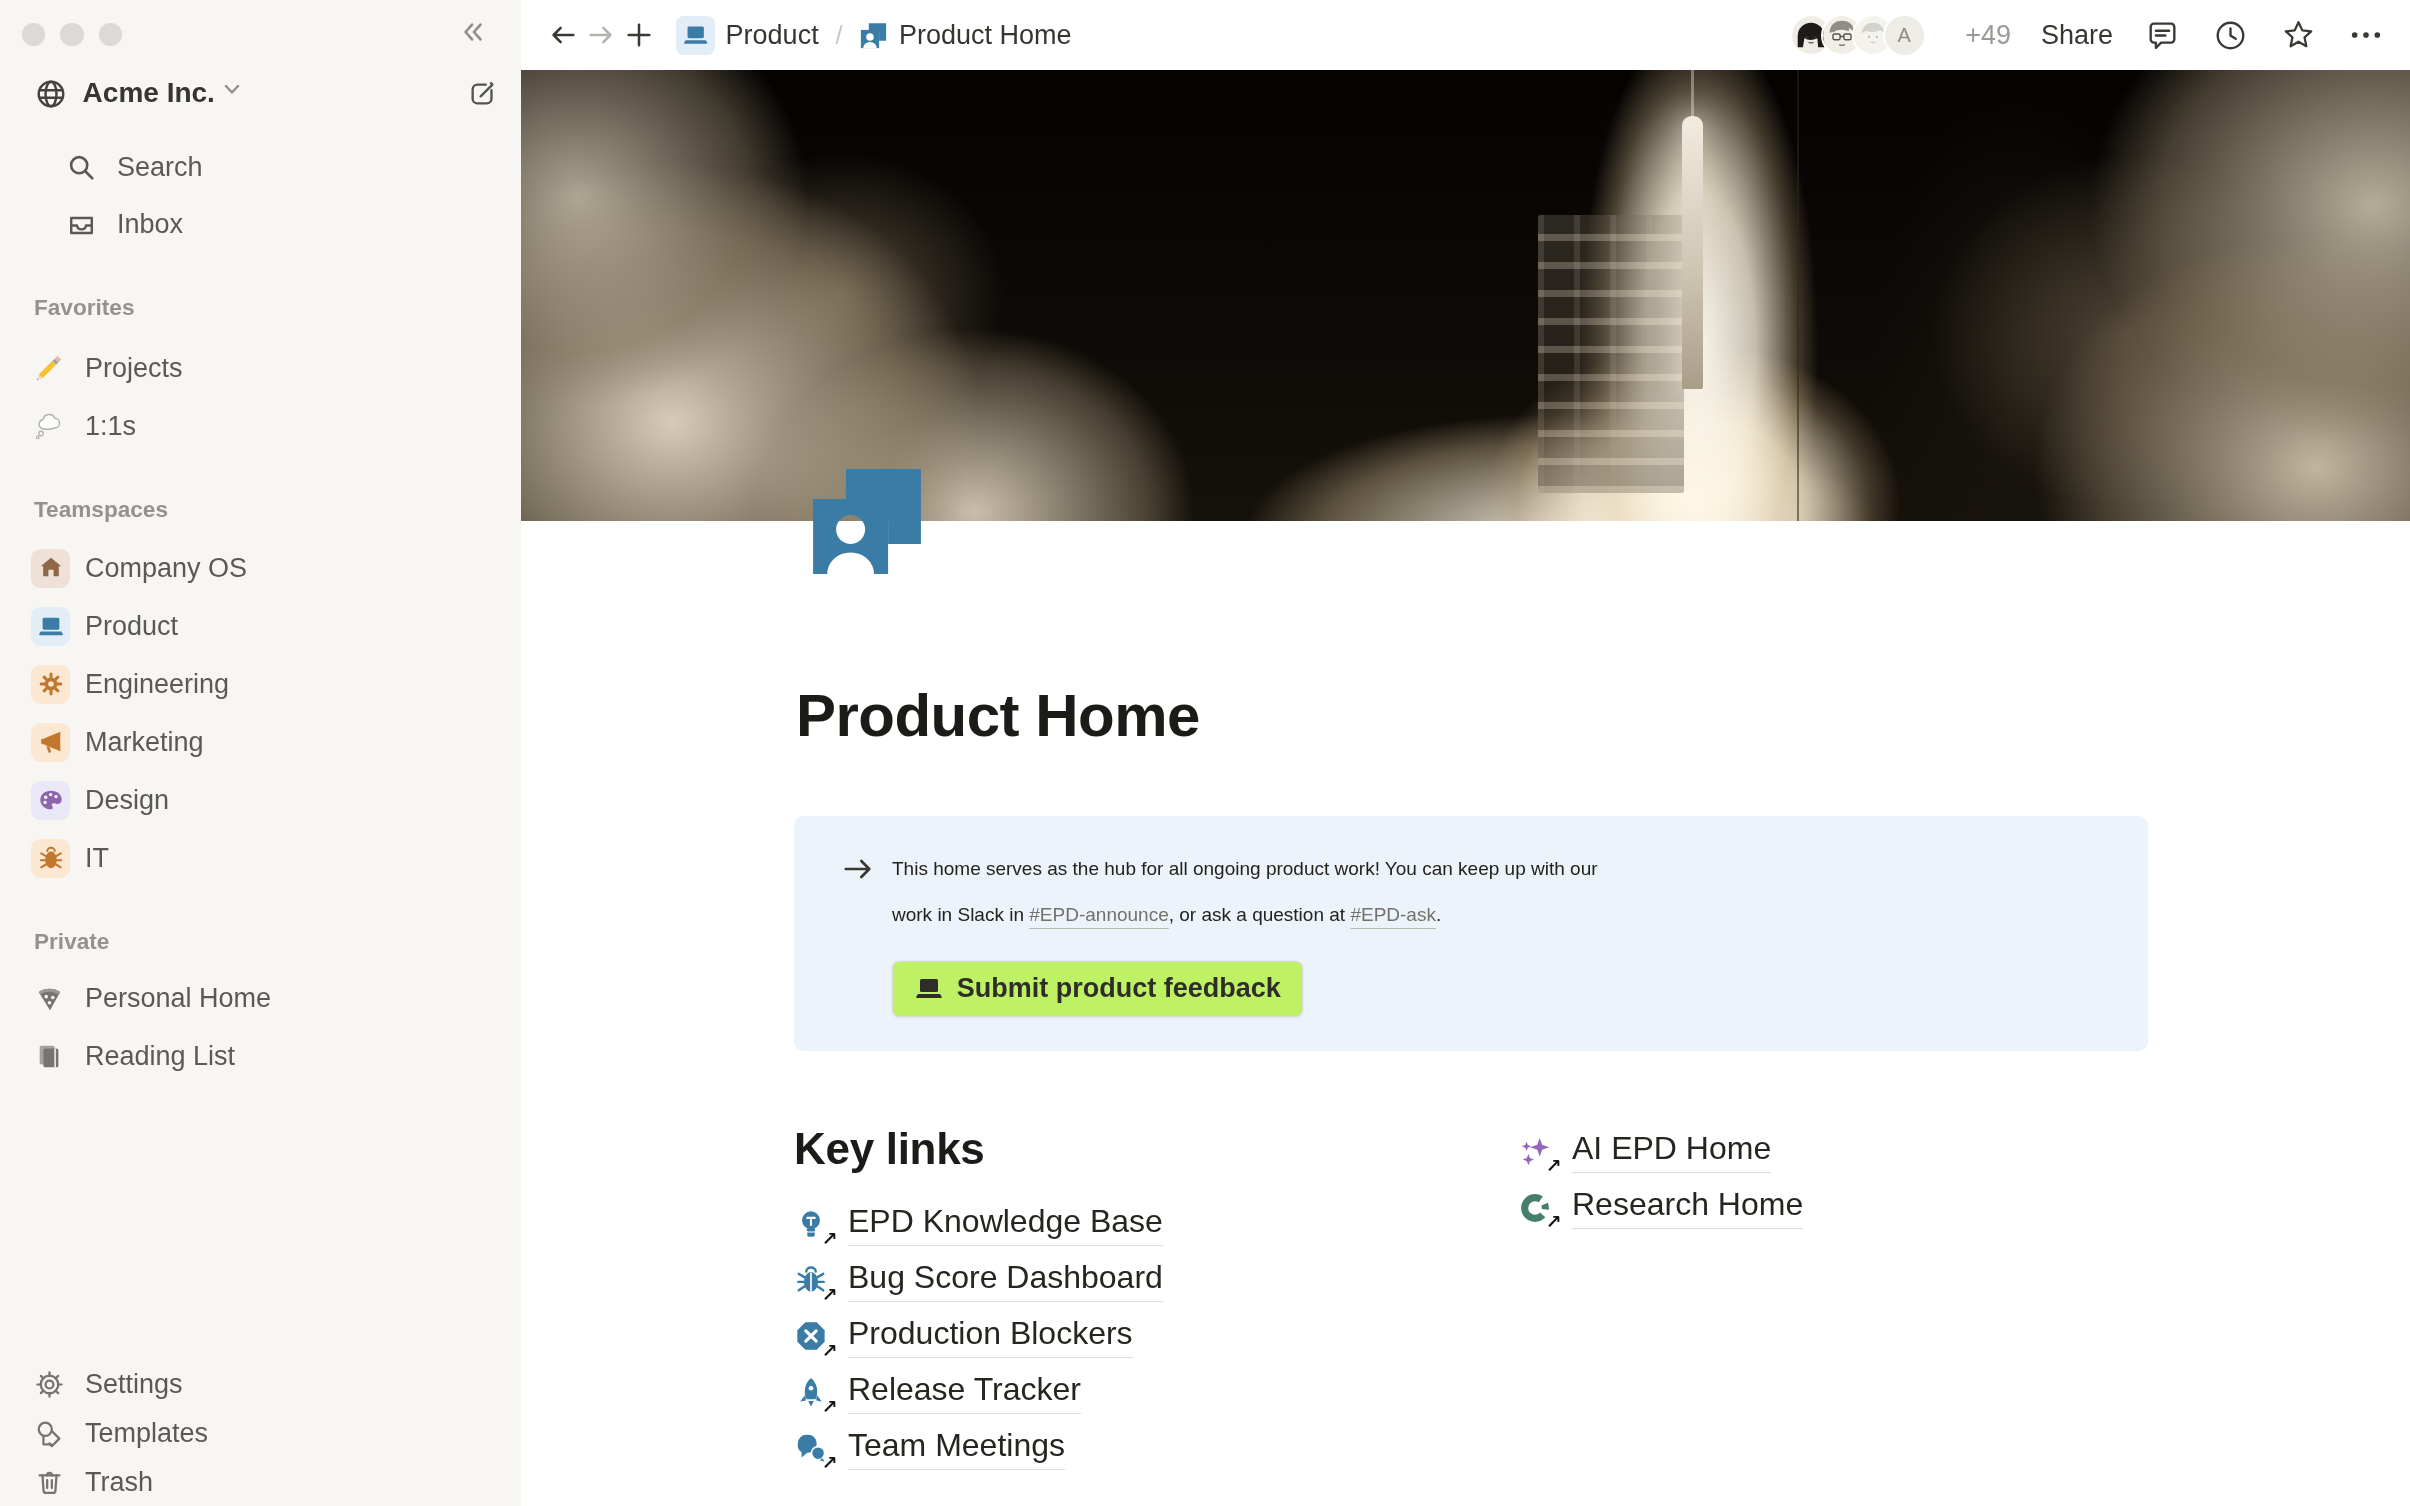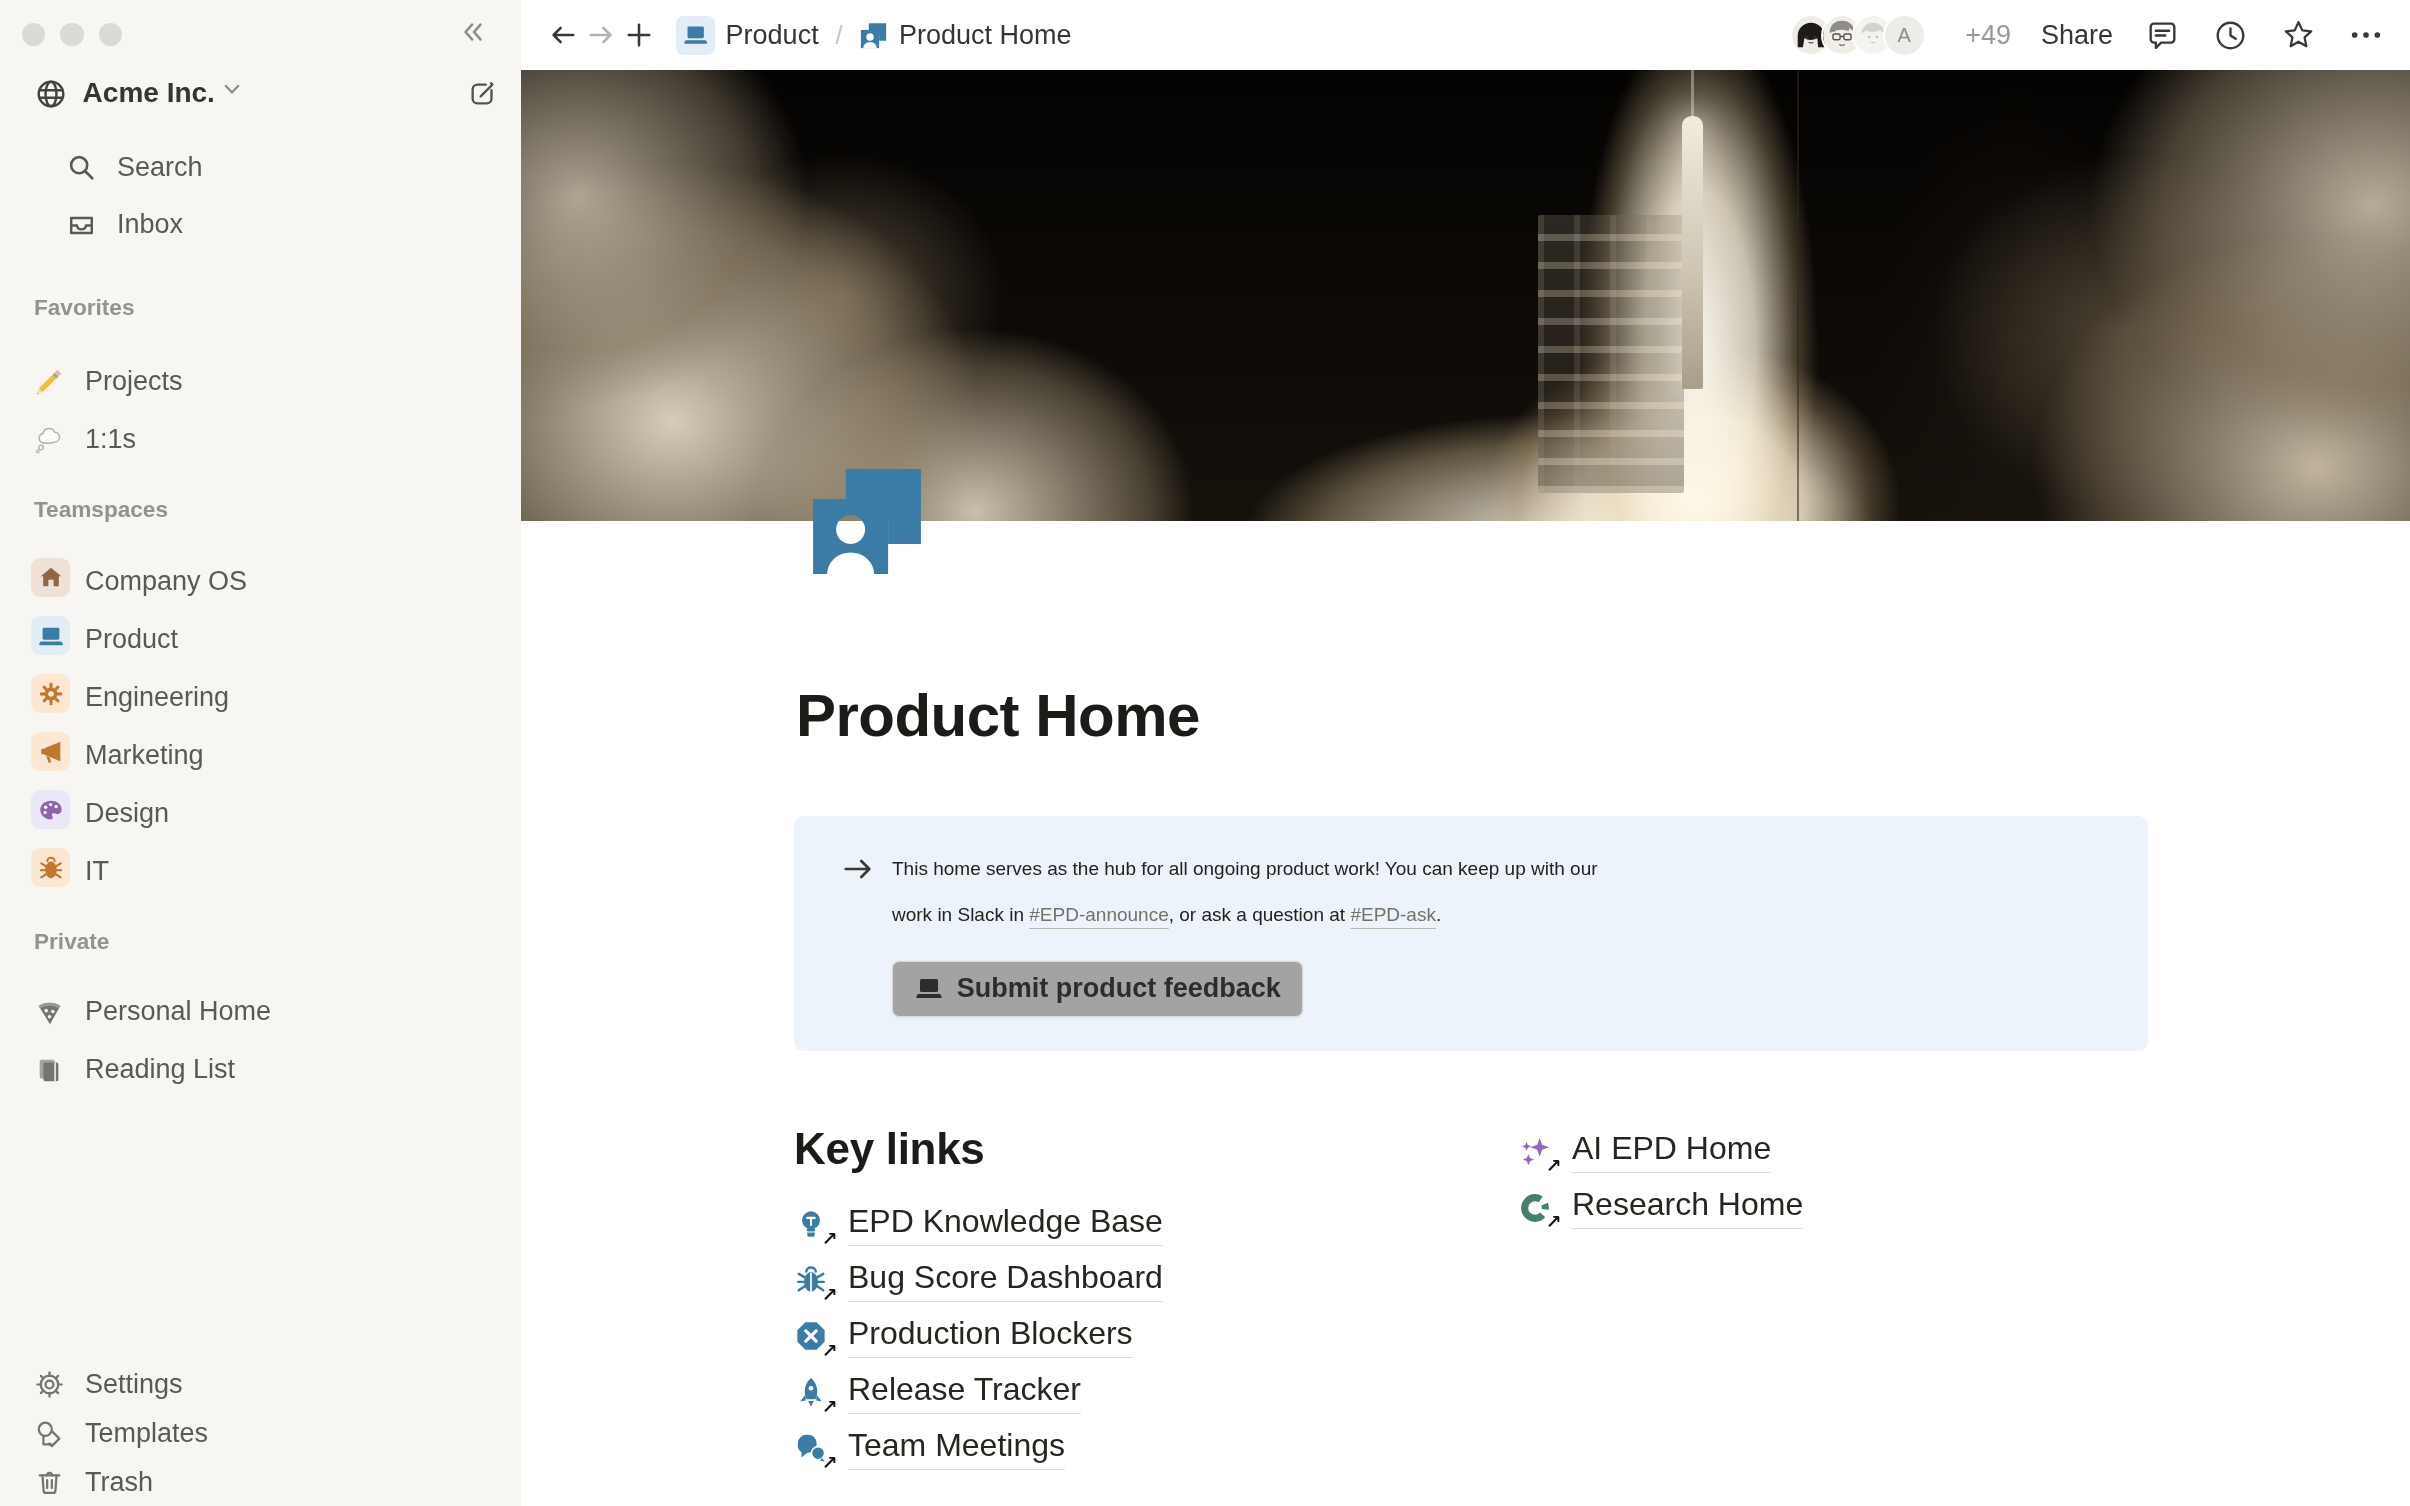--- a/index.html
+++ b/index.html
@@ -29,21 +29,21 @@
     height: 57px; display: flex; align-items: center; gap: 21px;
     padding: 0 15px 0 34px; font-size: 27px; font-weight: 500; color: #5b5954;
     cursor: pointer; white-space: nowrap;
   }
   .nav-icon { width: 30px; height: 30px; display: flex; align-items: center; justify-content: center; flex: none; }
   .section-label {
     margin: 41px 0 0 34px; font-size: 22.6px; font-weight: 600; color: #94928d;
     height: 28px; display: flex; align-items: center; cursor: pointer;
   }
   .fav-list { margin-top: 17px; }
-  .fav-item, .team-item, .private-item { height: 58px; align-items: flex-end; }
+  .fav-item, .team-item, .private-item { height: 58px; }
   .team-list { margin-top: 15px; }
   .team-item { gap: 15px; padding-left: 31px; color: #5b5954; }
   .tile { width: 39px; height: 39px; border-radius: 9.4px; display: flex; align-items: center; justify-content: center; flex: none; }
   .private-list { margin-top: 13px; }
   .sidebar-spacer { flex: 1 1 auto; }
   .footer-list .nav-item { height: 49px; }
   .bottom-bar {
     height: 105px; border-top: 0.9px solid #e9e7e2;
     display: flex; align-items: center; padding: 0 53px 0 32px; gap: 28px;
   }
@@ -106,21 +106,21 @@
   .callout {
     margin-top: 66px; width: 1354px; background: #edf3fa; border-radius: 9.4px;
     display: flex; padding: 30px 34px 34px 47px; gap: 17px;
   }
   .callout-arrow { width: 34px; flex: none; padding-top: 5.6px; }
   .callout-body { flex: 1; }
   .callout-text { font-size: 19px; line-height: 46px; color: #23221e; }
   .callout-link { color: #73716c; text-decoration: underline; text-decoration-color: #b9b7b2; text-underline-offset: 6.6px; cursor: pointer; }
   .callout-button {
     margin-top: 22.6px; height: 56px; display: inline-flex; align-items: center; gap: 14px;
-    padding: 0 21.7px; background: #a3a3a3; border: 1.4px solid #dbd9d4; border-radius: 7.5px;
+    padding: 0 21.7px; background: #bef264; border: 1.4px solid #dbd9d4; border-radius: 7.5px;
     box-shadow: 0 0.9px 2.8px rgba(15,15,15,0.07); cursor: pointer;
     font-size: 27px; font-weight: 600; color: #2f2d29; font-family: inherit;
   }
   .cols { margin-top: 73px; width: 1354px; display: flex; gap: 94px; }
   .col { flex: 1; }
   .col-heading { font-size: 44px; font-weight: 700; color: #1c1b18; letter-spacing: -0.3px; margin-bottom: 22.6px; cursor: text; }
   .link-row { height: 56px; display: flex; align-items: center; gap: 20px; cursor: pointer; }
   .link-icon { width: 34px; height: 34px; position: relative; flex: none; display: flex; align-items: center; justify-content: center; }
   .ext-arrow {
     position: absolute; right: -9.4px; bottom: -6.6px; font-size: 19px; font-weight: 700; color: #15140f;

